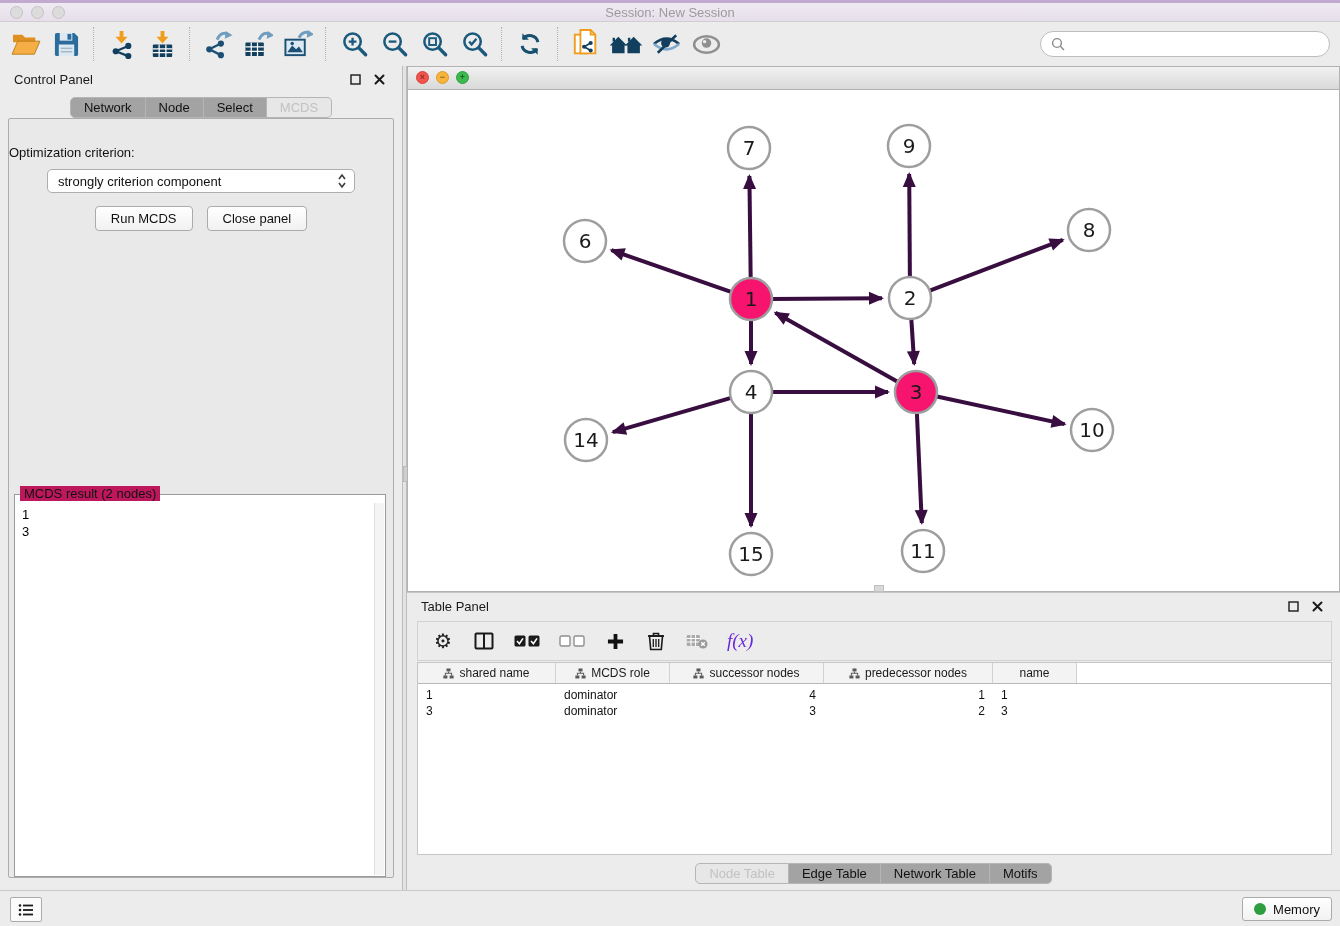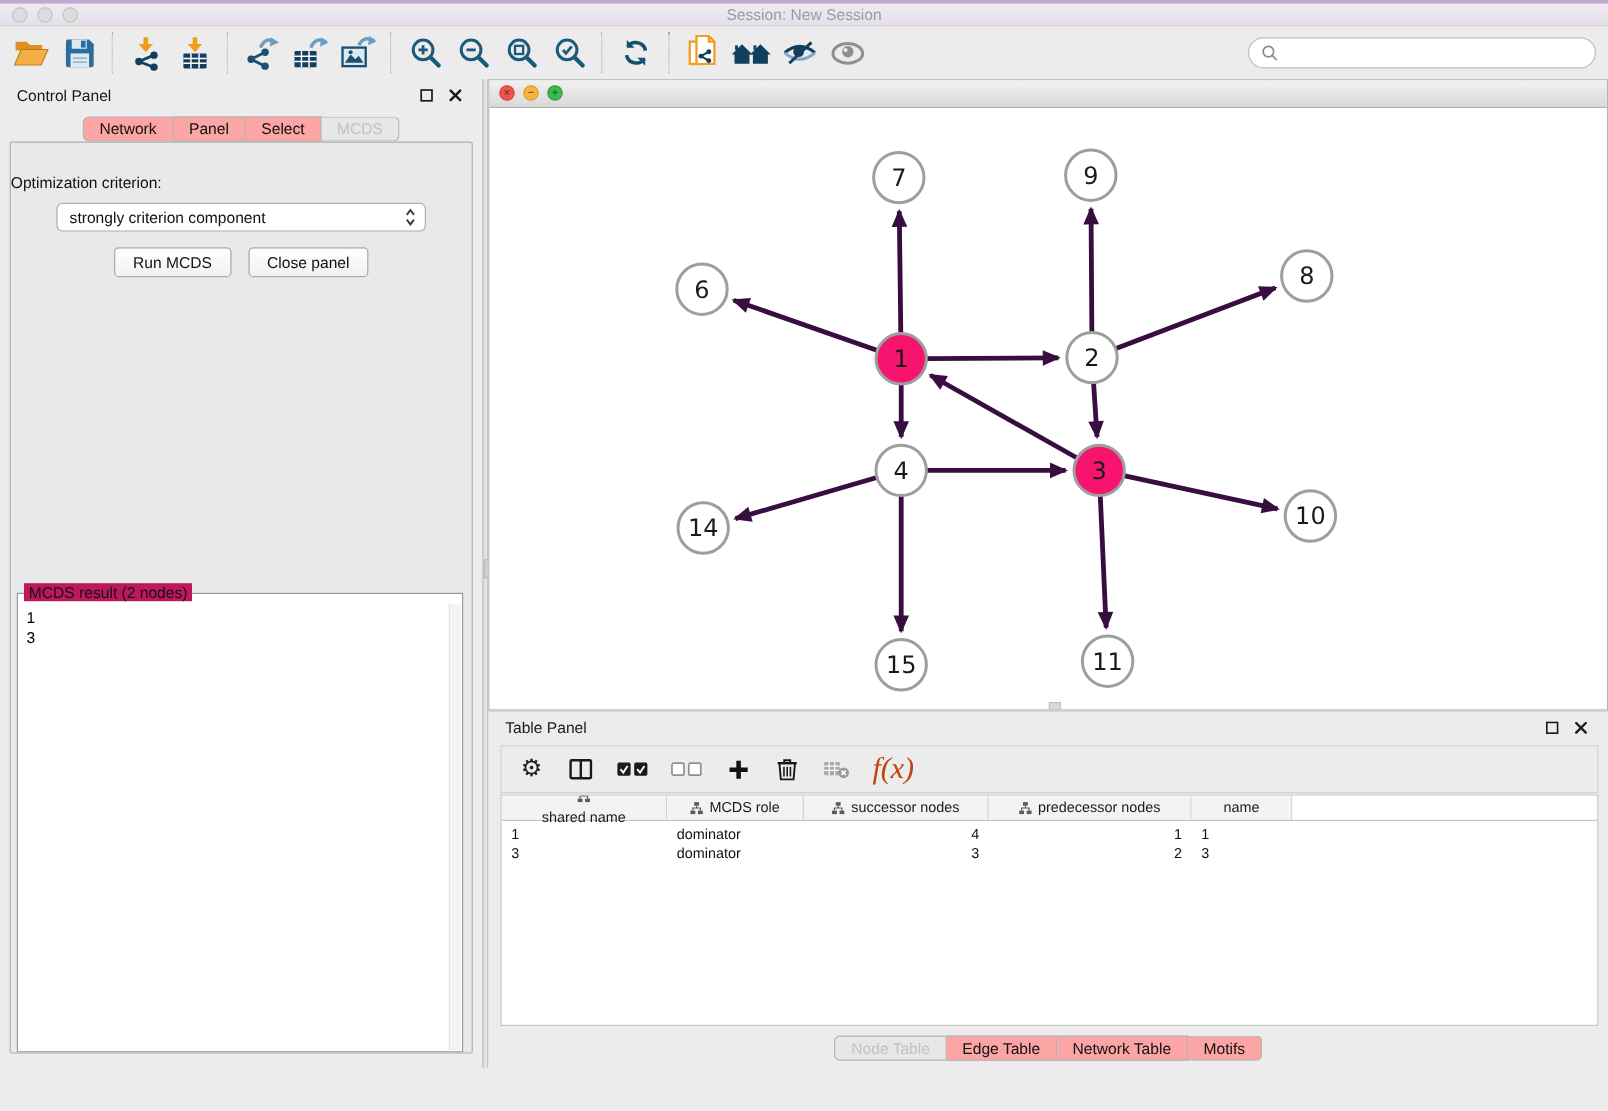--- a/index.html
+++ b/index.html
@@ -32,21 +32,21 @@
   .search-box input{border:none;outline:none;flex:1;font-size:13px;background:transparent;
     font-family:"Liberation Sans",sans-serif;}
 
   
   .control-panel{position:absolute;left:0;top:66px;width:402px;height:824px;background:#ececec;}
   .panel-header{position:absolute;left:0;right:0;top:0;height:26px;display:flex;align-items:center;
     padding:0 14px;box-sizing:border-box;font-size:13px;color:#1a1a1a;}
   .panel-header .spacer{flex:1;}
   .mini-btn{width:18px;height:16px;display:flex;align-items:center;justify-content:center;margin-left:6px;}
   .cp-tabs{position:absolute;top:31px;left:0;right:0;display:flex;justify-content:center;z-index:3;}
-  .seg-tab{font-size:13px;line-height:19px;padding:0 13px;background:#fca5a5;color:#111;
+  .seg-tab{font-size:13px;line-height:19px;padding:0 13px;background:#a3a3a3;color:#111;
     border:1px solid #b5b5b5;border-left:none;cursor:default;}
   .seg-tab:first-child{border-left:1px solid #b5b5b5;border-radius:5px 0 0 5px;}
   .seg-tab:last-child{border-radius:0 5px 5px 0;}
   .seg-tab.selected{background:#e7e7e7;color:#c2c2c2;}
   .cp-box{position:absolute;top:52px;left:8px;right:8px;bottom:12px;border:1px solid #adadad;
     background:#e9e9e9;border-radius:2px;}
   .opt-label{margin-top:26px;text-align:left;font-size:13px;color:#111;}
   .dropdown{margin:9px auto 0;width:308px;height:24px;background:#fff;border:1px solid #aeaeae;
     border-radius:5px;display:flex;align-items:center;padding:0 6px 0 10px;box-sizing:border-box;
     font-size:13px;color:#111;}
@@ -80,21 +80,21 @@
   .nw-grip{position:absolute;left:50%;bottom:-1px;width:8px;height:5px;background:#d9d9d9;border:1px solid #c0c0c0;}
 
   
   .table-panel{position:absolute;left:407px;top:592px;width:933px;height:298px;background:#ececec;
     border-top:1px solid #c6c6c6;box-sizing:border-box;}
   .tp-header{position:absolute;left:0;right:0;top:0;height:26px;display:flex;align-items:center;
     padding:0 14px;box-sizing:border-box;font-size:13px;color:#1a1a1a;}
   .tp-toolbar{position:absolute;left:10px;right:8px;top:28px;height:40px;border:1px solid #d2d2d2;
     background:#ececec;display:flex;align-items:center;gap:19px;padding:0 14px;box-sizing:border-box;}
   .tp-tool{display:flex;align-items:center;justify-content:center;min-width:22px;}
-  .fx-label{font-family:"Liberation Serif",serif;font-style:italic;font-size:25px;color:#c2410c;}
+  .fx-label{font-family:"Liberation Serif",serif;font-style:italic;font-size:19px;color:#6d28d9;}
   .tp-table{position:absolute;left:10px;right:8px;top:69px;bottom:35px;background:#fff;
     border:1px solid #c6c6c6;overflow:hidden;}
   .thead{display:flex;height:20px;border-bottom:1px solid #b9b9b9;}
   .th{background:#f3f3f3;border-right:1px solid #d2d2d2;box-sizing:border-box;display:flex;
     align-items:center;justify-content:center;gap:5px;font-size:12px;color:#1a1a1a;height:20px;}
   .th-fill{flex:1;background:#fff;}
   .tr{display:flex;height:16px;align-items:center;font-size:12px;color:#111;}
   .td{box-sizing:border-box;padding:0 8px;white-space:nowrap;overflow:hidden;}
   .td.right{text-align:right;}
   .tbody{padding-top:3px;}
@@ -288,21 +288,21 @@
           </svg>
       </span>
       <span class="mini-btn">
         <svg width="11" height="11" viewBox="0 0 11 11">
             <path d="M1.5 1.5l8 8M9.5 1.5l-8 8" stroke="#1a1a1a" stroke-width="2" stroke-linecap="round"></path>
           </svg>
       </span>
     </div>
     <div class="cp-tabs seg-tabs">
         <div class="seg-tab">Network</div>
-        <div class="seg-tab">Panel</div>
+        <div class="seg-tab">Node</div>
         <div class="seg-tab">Select</div>
         <div class="seg-tab selected">MCDS</div>
       </div>
     <div class="cp-box">
       <div class="opt-label">Optimization criterion:</div>
       <div class="dropdown">
         <span class="dd-label">strongly criterion component</span>
         <svg width="12" height="16" viewBox="0 0 12 16">
           <path d="M3 6l3-4 3 4" fill="none" stroke="#3a3a3a" stroke-width="1.6"></path>
           <path d="M3 10l3 4 3-4" fill="none" stroke="#3a3a3a" stroke-width="1.6"></path>
@@ -467,21 +467,21 @@
           <circle cx="17" cy="11" r="4.5" fill="#9a9a9a"></circle>
           <path d="M15.2 9.2l3.6 3.6M18.8 9.2l-3.6 3.6" stroke="#fff" stroke-width="1.4"></path>
         </svg>
       </span>
       <span class="tp-tool">
         <span class="fx-label">f(x)</span>
       </span>
     </div>
     <div class="tp-table">
       <div class="thead">
-          <div class="th" style="width: 138px; flex-direction: column;">
+          <div class="th" style="width: 138px;">
             <span>
               <svg width="11" height="11" viewBox="0 0 12 12">
                 <g fill="#5a5a5a">
                   <rect x="3.8" y="0.5" width="4.4" height="3.2"></rect>
                   <rect x="0.4" y="8.2" width="4.4" height="3.2"></rect>
                   <rect x="7.2" y="8.2" width="4.4" height="3.2"></rect>
                 </g>
                 <path d="M6 3.7v2.1M2.6 8.2V5.8h6.8v2.4" fill="none" stroke="#5a5a5a" stroke-width="1.1"></path>
               </svg>
             </span>
@@ -549,14 +549,34 @@
         </div>
     </div>
     <div class="tp-tabs seg-tabs">
         <div class="seg-tab selected">Node Table</div>
         <div class="seg-tab">Edge Table</div>
         <div class="seg-tab">Network Table</div>
         <div class="seg-tab">Motifs</div>
       </div>
   </div>
 
+  <div class="statusbar">
+    <div class="list-btn">
+      <svg width="16" height="14" viewBox="0 0 16 14">
+        <g fill="#1a1a1a">
+          <circle cx="2" cy="2.5" r="1.3"></circle>
+            <circle cx="2" cy="7" r="1.3"></circle>
+            <circle cx="2" cy="11.5" r="1.3"></circle>
+        </g>
+        <g stroke="#1a1a1a" stroke-width="1.8">
+          <line x1="5" y1="2.5" x2="15" y2="2.5"></line>
+            <line x1="5" y1="7" x2="15" y2="7"></line>
+            <line x1="5" y1="11.5" x2="15" y2="11.5"></line>
+        </g>
+      </svg>
+    </div>
+    <div class="memory-btn">
+      <span class="memory-dot"></span>
+      <span>Memory</span>
+    </div>
+  </div>
 
 </div>
 
 </body></html>

